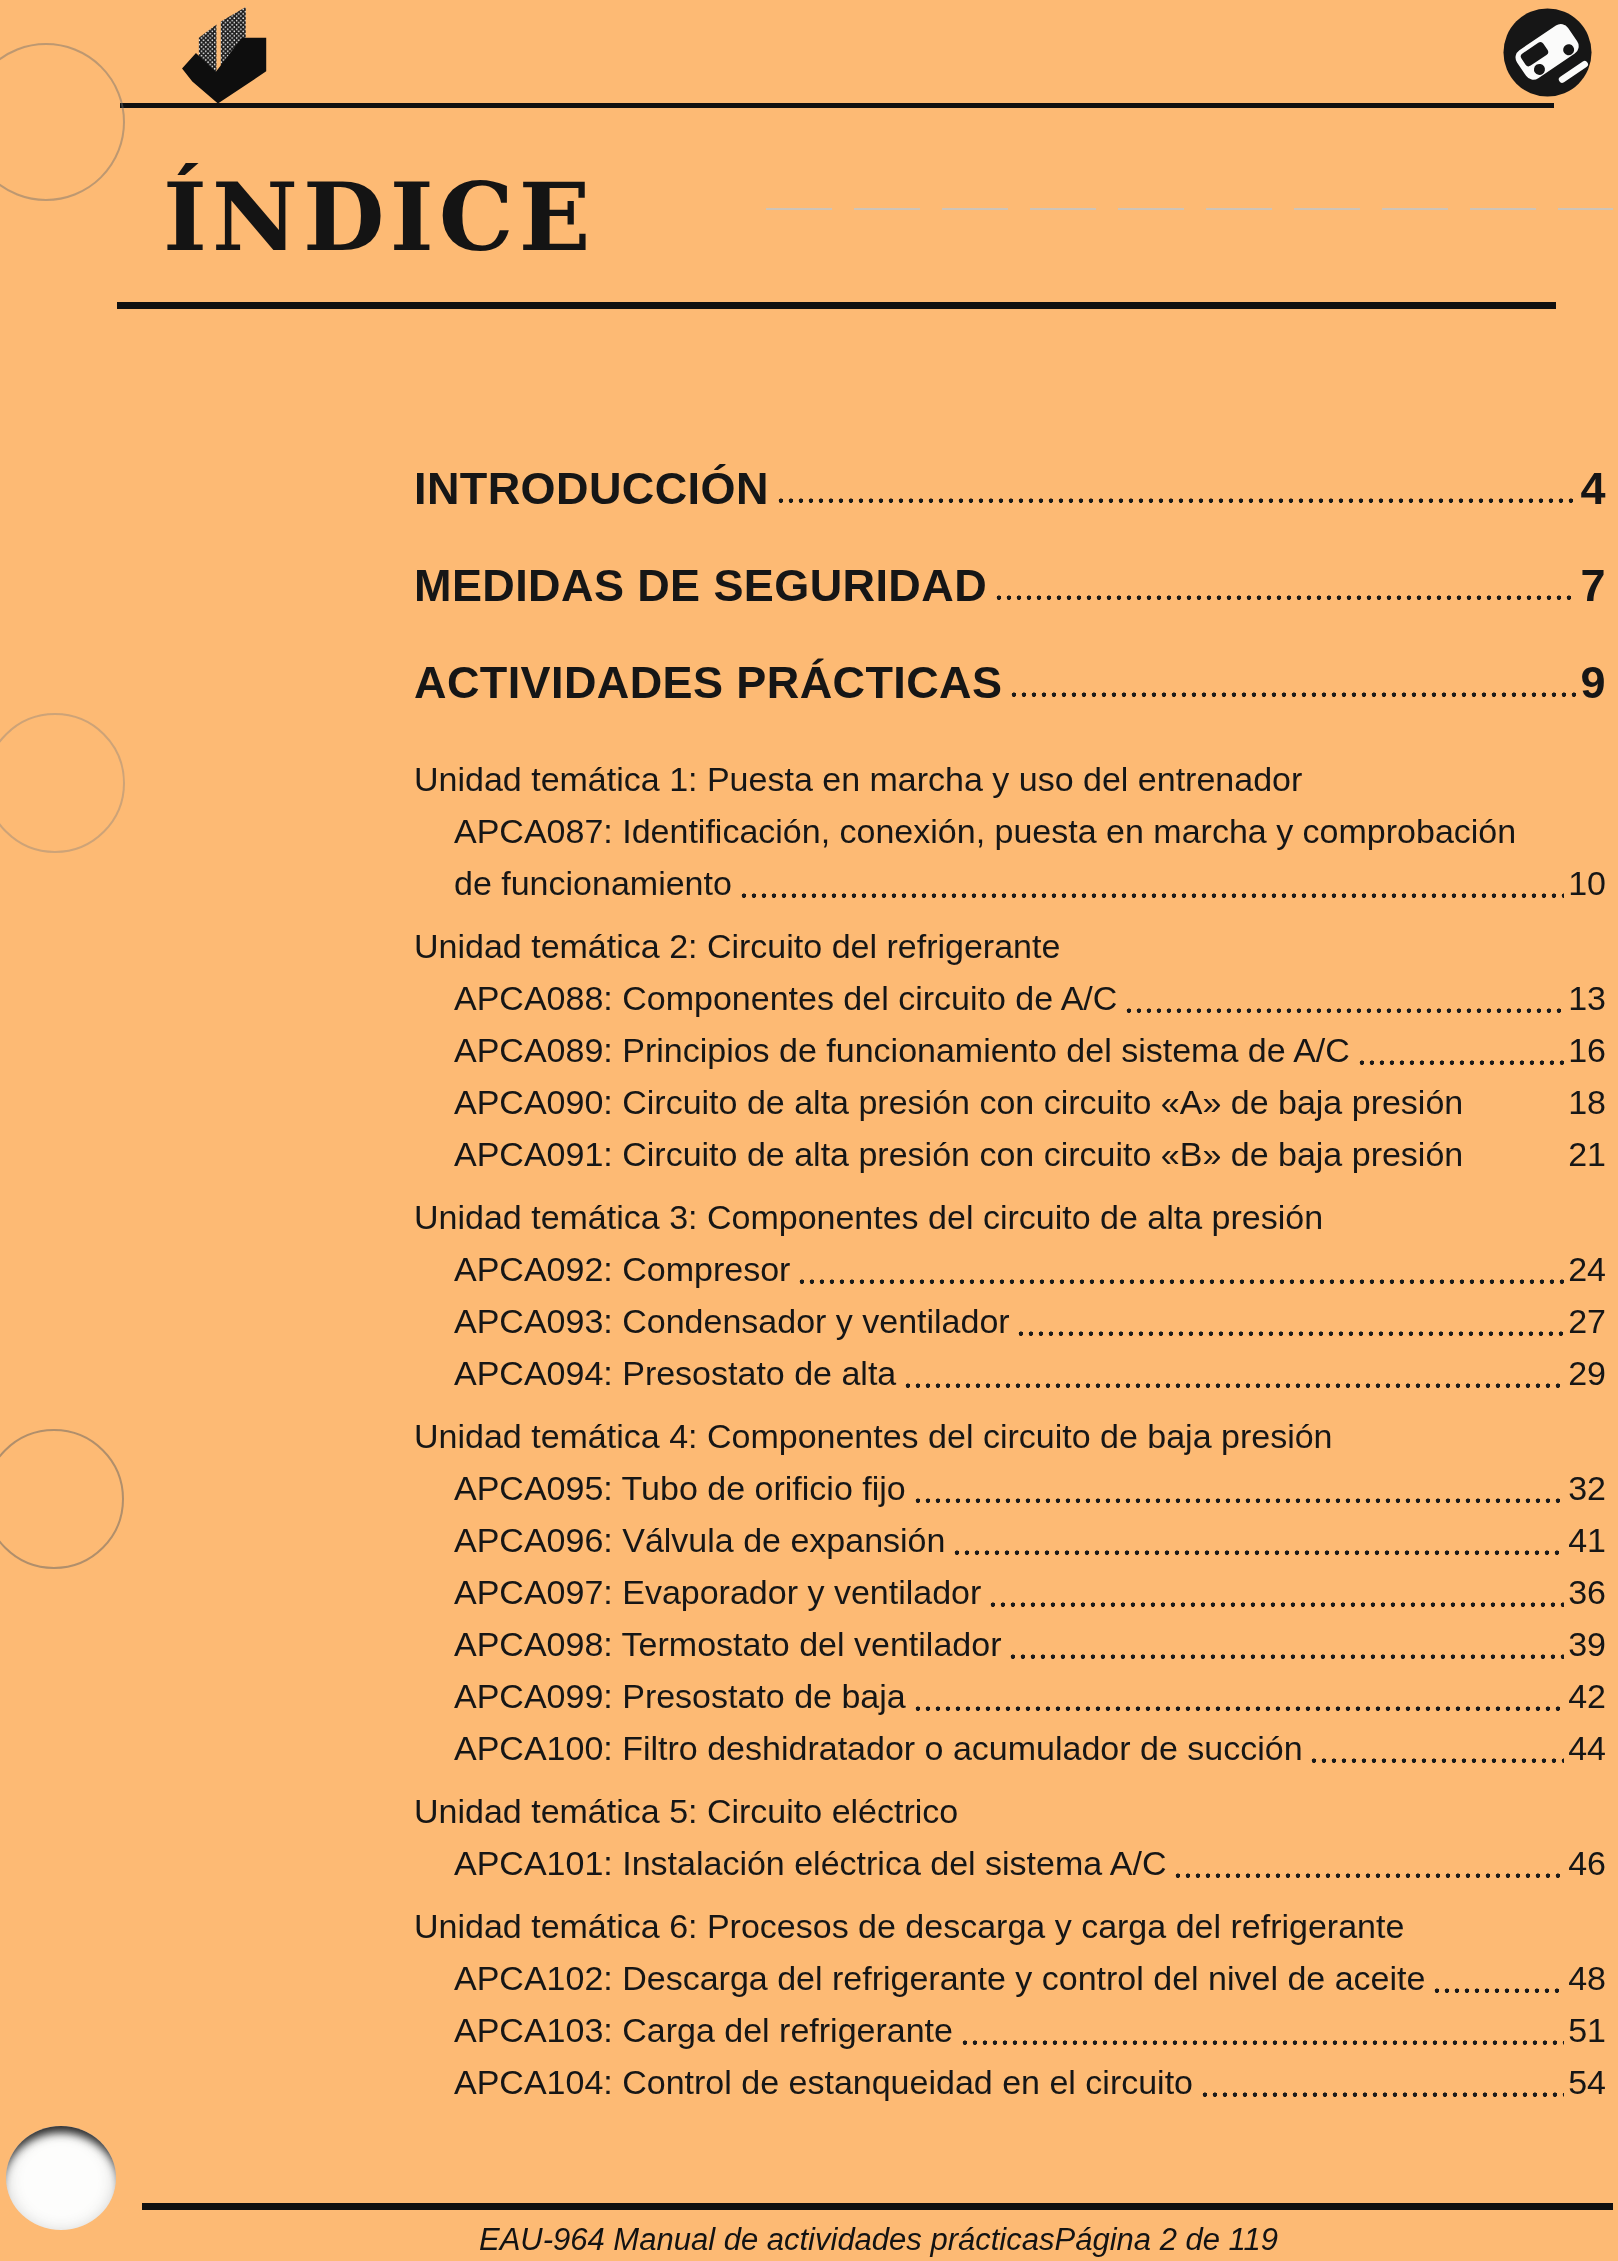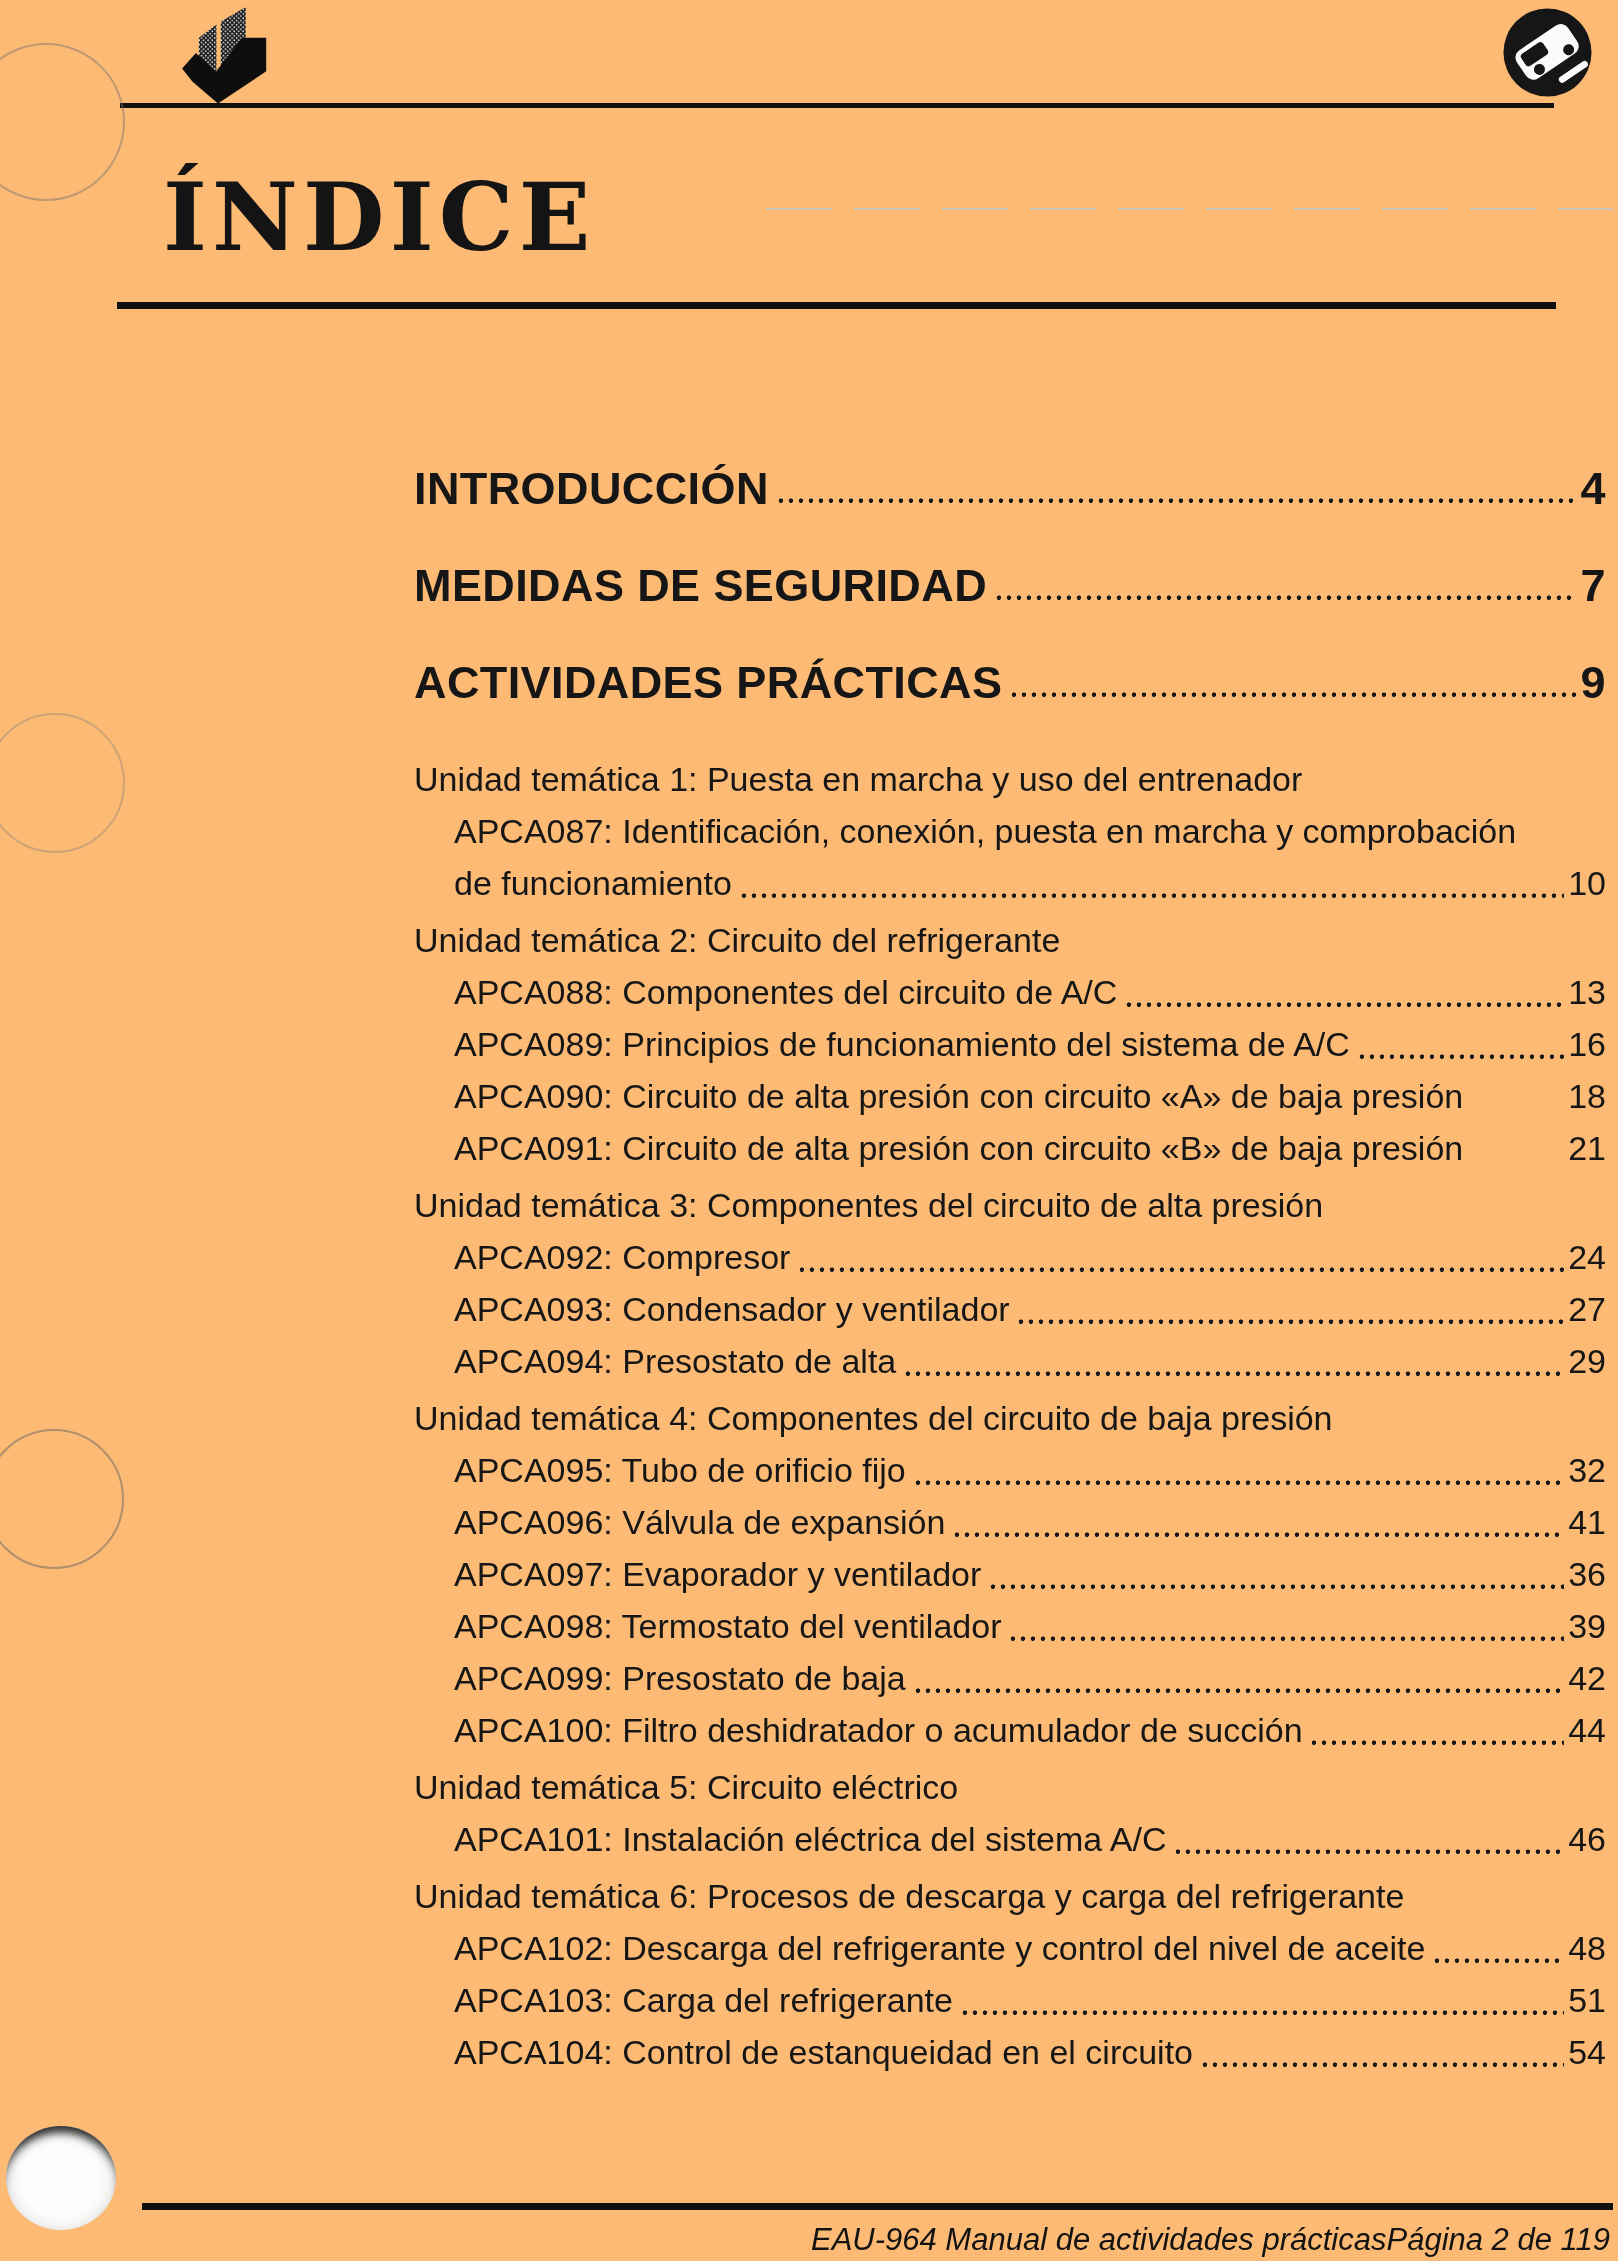--- a/index.html
+++ b/index.html
@@ -41,36 +41,36 @@
   }
   
   .toc{position:absolute;left:414px;top:462px;width:1192px;}
   .row{display:flex;align-items:baseline;white-space:nowrap;}
   .main-row{
     font-weight:bold;font-size:45px;line-height:54px;margin-bottom:43px;
     letter-spacing:0.4px;
     justify-content:flex-end;
   }
   .units{margin-top:0;}
-  .unit{margin-top:5px;}
+  .unit{margin-top:11px;}
   .unit-title{font-size:34px;line-height:52px;}
   .entry{font-size:34px;line-height:52px;padding-left:40px;align-items:flex-end;}
   .leader{
     flex:1 1 auto;min-width:13.2px;height:8px;align-self:flex-end;
     margin:0 4.4px 9.5px 8.8px;
     background-image:radial-gradient(circle at 2.9px 3.7px,#1a1a1a 2px,rgba(0,0,0,0) 2.5px);
     background-size:10px 8px;background-repeat:repeat-x;background-position:left bottom;
   }
   .main-row .leader{margin-bottom:11px;}
   .no-dots .leader{background-image:none;}
   .pg{text-align:right;}
   
   .footer{
     position:absolute;left:147px;top:2219px;width:1463px;
-    display:flex;justify-content:flex-end;
+    display:flex;justify-content:center;
     font-style:italic;font-size:31px;line-height:41px;color:#131313;
   }
 </style>
 </head>
 <body>
 
 <div id="page">
 
   <svg class="logo" viewBox="0 0 132 138" aria-hidden="true">
     <defs>

